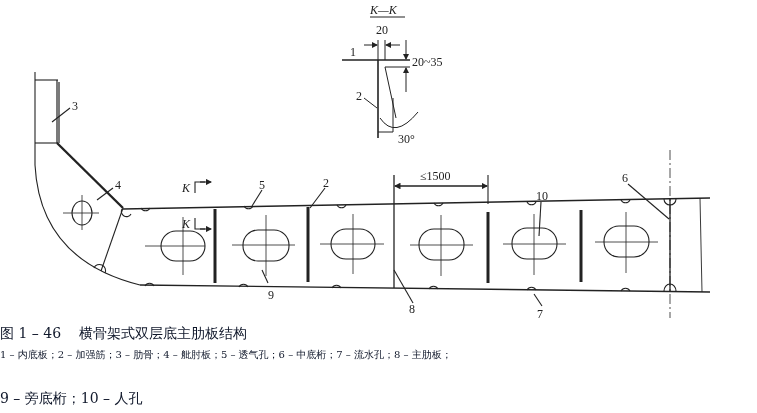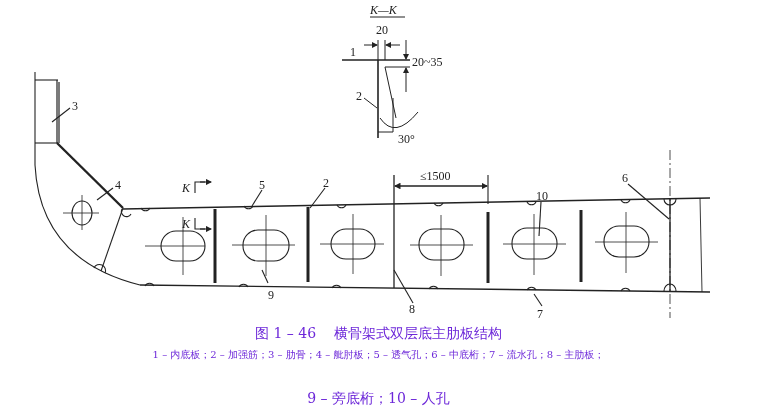--- a/index.html
+++ b/index.html
@@ -1,18 +1,18 @@
 <!DOCTYPE html>
 <html><head>
 <meta charset="utf-8">
 <style>
   html,body{margin:0;padding:0;background:#fff;}
   body{width:757px;height:413px;position:relative;overflow:hidden;font-family:"DejaVu Serif","Liberation Serif",serif;color:#222;}
   svg{position:absolute;left:0;top:0;}
-  .cap{position:absolute;left:0;width:757px;text-align:center;color:#6d28d9;}
+  .cap{position:absolute;left:0;width:757px;text-align:left;color:#0f172a;}
   .title{top:325px;font-size:14px;}
   .legend1{top:348px;font-size:10px;}
   .legend2{top:390px;font-size:14px;}
   .lbl{font-family:"Liberation Serif","DejaVu Serif",serif;font-size:12px;fill:#222;}
   .ital{font-style:italic;}
 </style>
 </head>
 <body>
 
 <svg width="757" height="413" viewBox="0 0 757 413">

